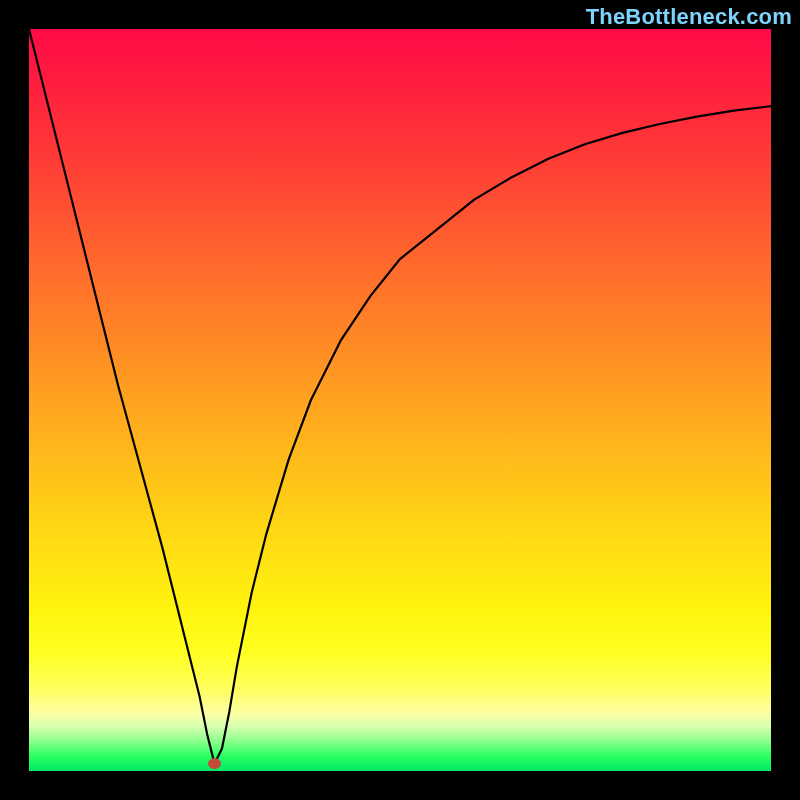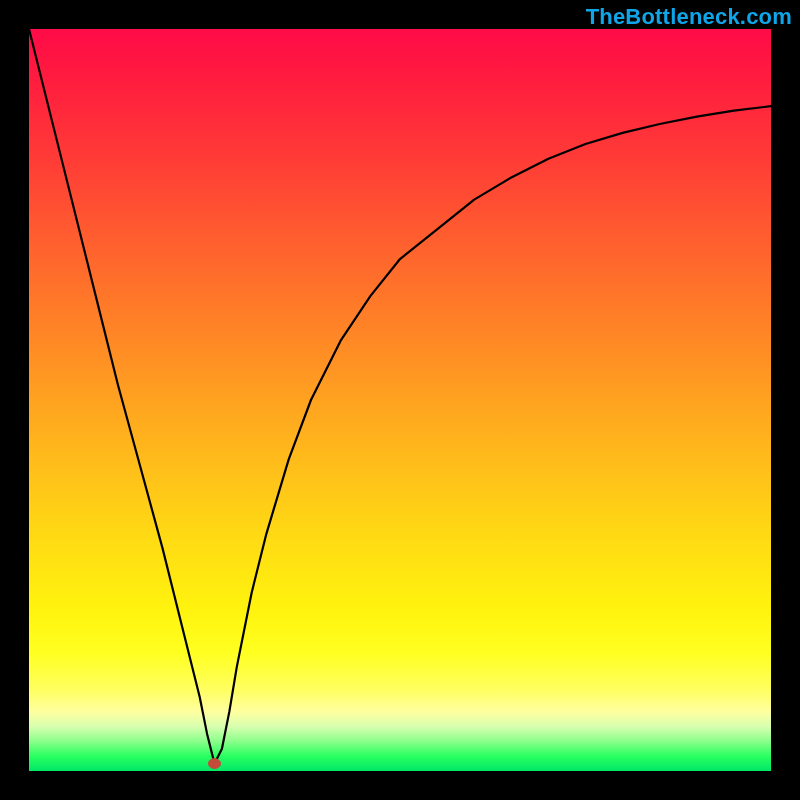--- a/index.html
+++ b/index.html
@@ -40,21 +40,21 @@
       #d8ffb0 94%,
       #8aff8a 96%,
       #2aff60 98%,
       #00e868 100%
     );
   }
   .watermark {
     position: absolute;
     top: 4px;
     right: 8px;
-    color: #0ea5e9;
+    color: #7dd3fc;
     font-size: 22px;
     font-weight: 600;
     letter-spacing: 0.2px;
     user-select: none;
   }
   svg.curve {
     position: absolute;
     left: 0;
     top: 0;
     width: 742px;

